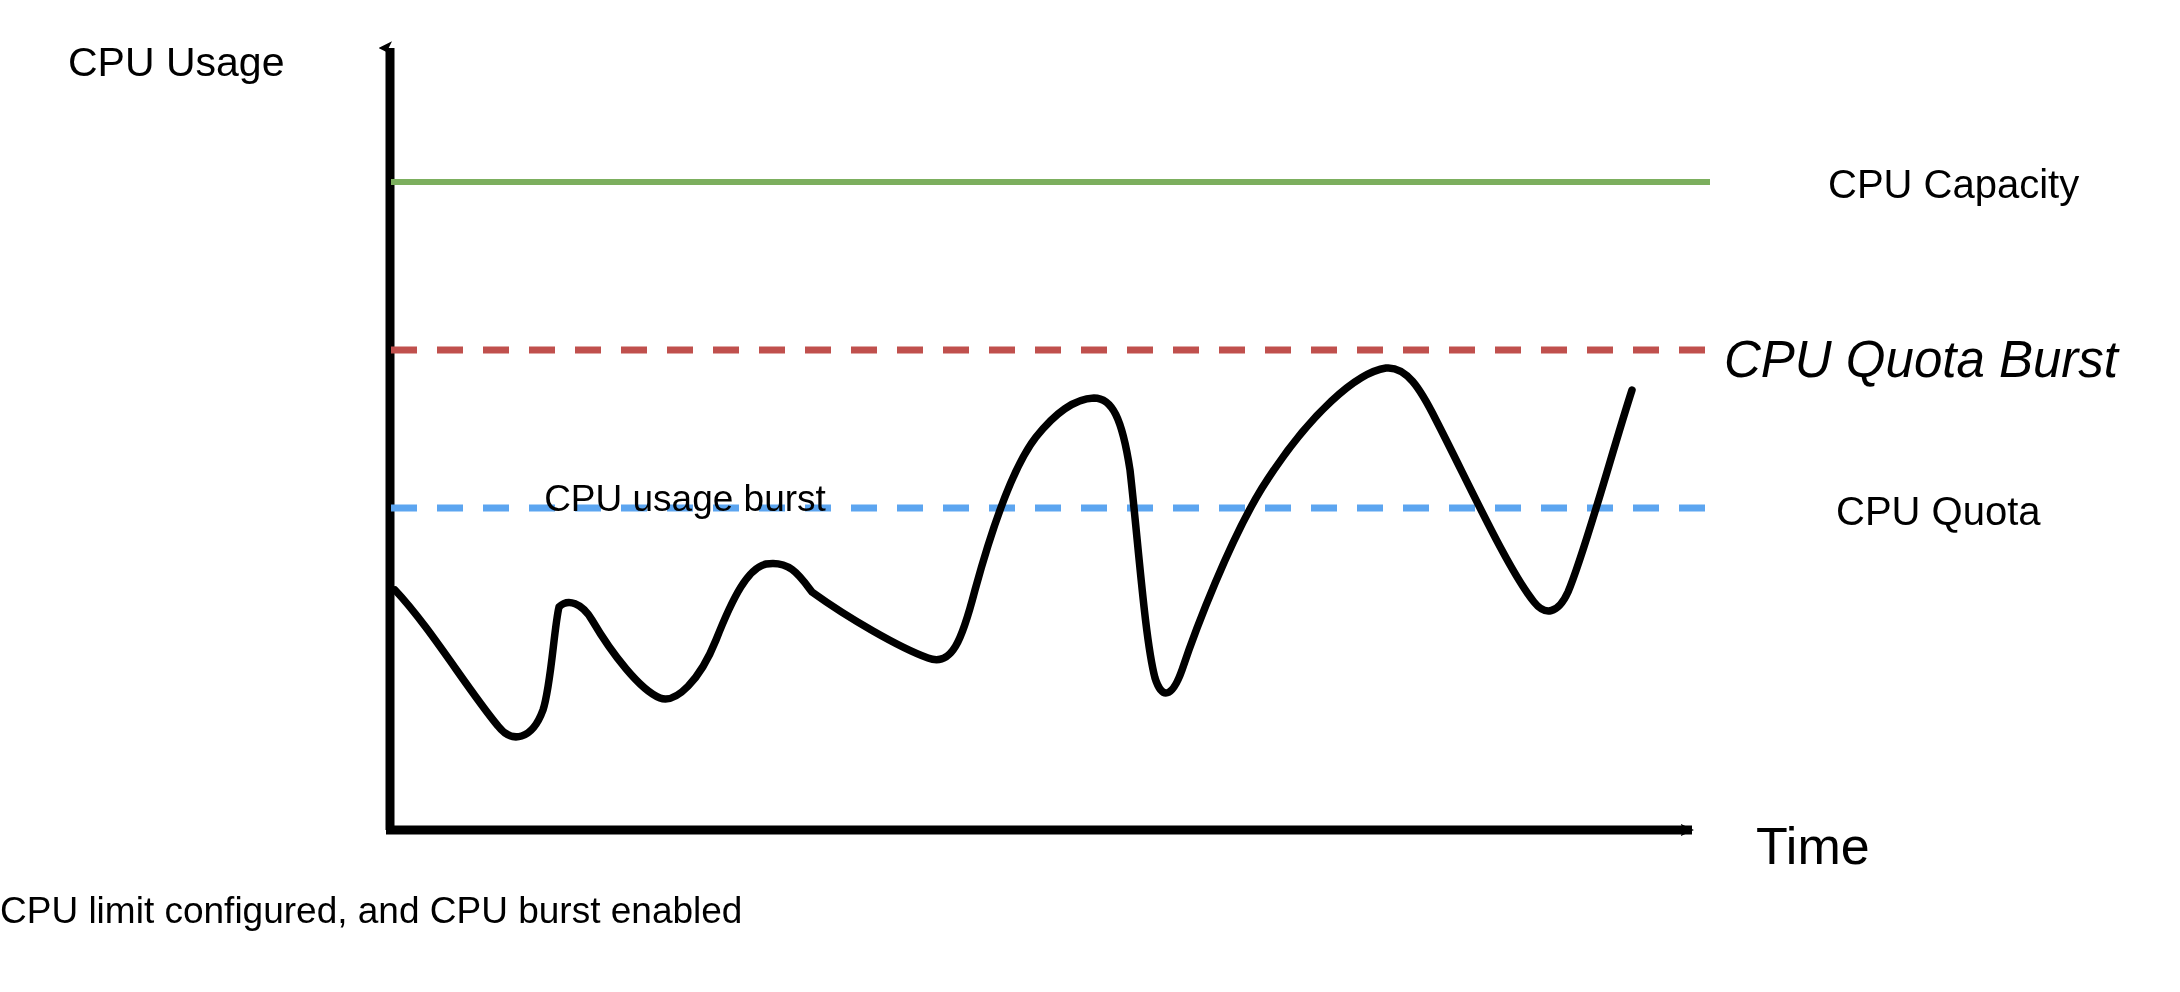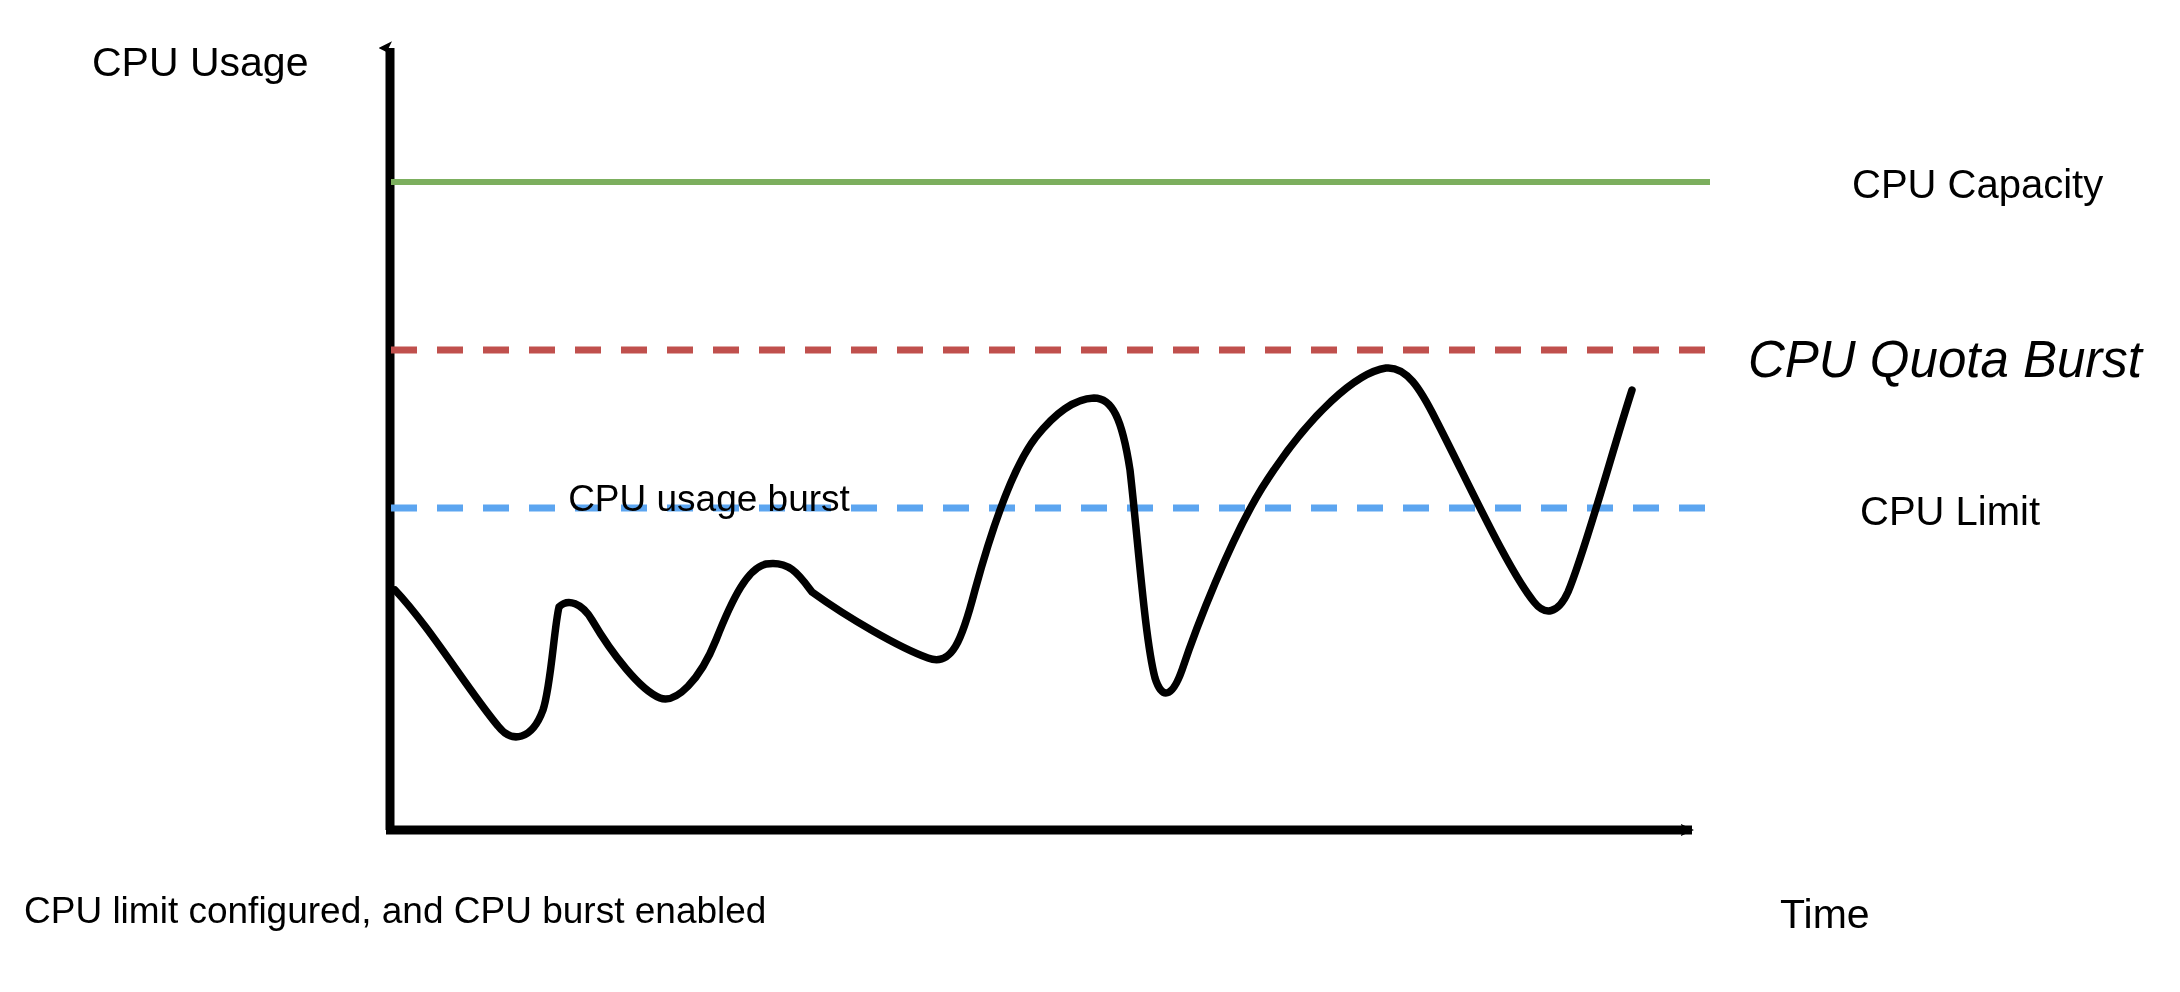--- a/index.html
+++ b/index.html
@@ -26,32 +26,31 @@
     width: 2180px;
     height: 992px;
     display: block;
   }
   .lbl {
     position: absolute;
     white-space: pre;
     line-height: 1.18;
     color: #000000;
     font-weight: 400;
-    margin-left: 24px;
   }
   
   #axis-y-title {
     left: 68px;
     top: 38px;
     font-size: 41px;
   }
   #axis-x-title {
     left: 1756px;
-    top: 890px;
-    font-size: 41px;
+    top: 816px;
+    font-size: 52px;
   }
   
   #label-capacity {
     left: 1828px;
     top: 161px;
     font-size: 40px;
   }
   #label-quota-burst {
     left: 1724px;
     top: 330px;
@@ -134,21 +133,21 @@
   </svg>
 
   <div class="lbl" id="axis-y-title">CPU Usage</div>
 
   <div class="lbl" id="axis-x-title">Time</div>
 
   <div class="lbl" id="label-capacity">CPU Capacity</div>
 
   <div class="lbl" id="label-quota-burst">CPU Quota Burst</div>
 
-  <div class="lbl" id="label-limit">CPU Limit</div>
+  <div class="lbl" id="label-limit">CPU Quota</div>
 
   <div class="lbl" id="annotation-beyond-limit">
     <span>CPU usage burst</span>
   </div>
 
   <div class="lbl" id="figure-caption">CPU limit configured, and CPU burst enabled</div>
 
 </div>
 
 </body></html>

